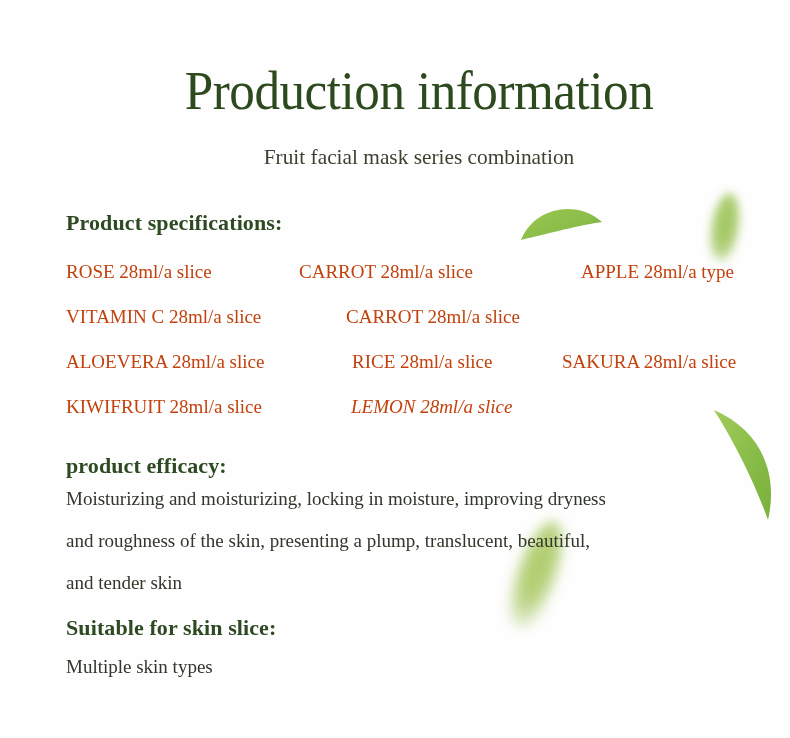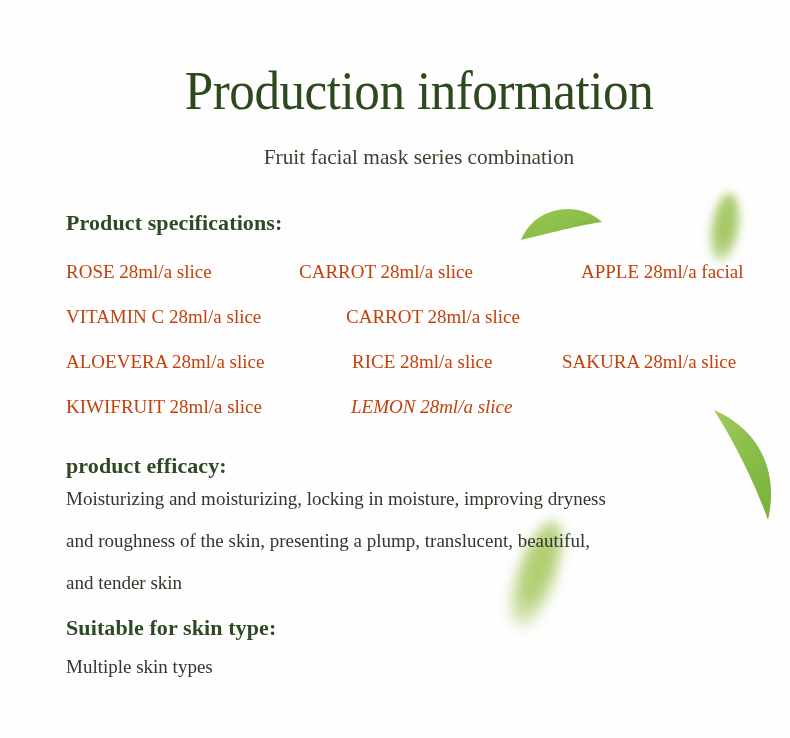--- a/index.html
+++ b/index.html
@@ -153,37 +153,37 @@
   </div>
 
   <div class="title">Production information</div>
   <div class="subtitle">Fruit facial mask series combination</div>
 
   <div class="section-heading" id="spec-heading">Product specifications:</div>
 
   <div class="spec-row" id="spec-row-0">
     <span class="cell" style="left: 42px;">ROSE 28ml/a slice</span>
     <span class="cell" style="left: 275px;">CARROT 28ml/a slice</span>
-    <span class="cell" style="left: 557px;">APPLE 28ml/a facial</span>
+    <span class="cell" style="left: 557px;">APPLE 28ml/a type</span>
   </div>
   <div class="spec-row" id="spec-row-1">
     <span class="cell" style="left: 42px;">VITAMIN C 28ml/a slice</span>
     <span class="cell" style="left: 322px;">CARROT 28ml/a slice</span>
   </div>
   <div class="spec-row" id="spec-row-2">
     <span class="cell" style="left: 42px;">ALOEVERA 28ml/a slice</span>
     <span class="cell" style="left: 328px;">RICE 28ml/a slice</span>
     <span class="cell" style="left: 538px;">SAKURA 28ml/a slice</span>
   </div>
   <div class="spec-row" id="spec-row-3">
     <span class="cell" style="left: 42px;">KIWIFRUIT 28ml/a slice</span>
     <span class="cell" style="left: 327px; font-style: italic;">LEMON 28ml/a slice</span>
   </div>
 
   <div class="section-heading" id="eff-heading">product efficacy:</div>
   <div class="body-line" id="eff-line-0">Moisturizing and moisturizing, locking in moisture, improving dryness</div>
   <div class="body-line" id="eff-line-1">and roughness of the skin, presenting a plump, translucent, beautiful,</div>
   <div class="body-line" id="eff-line-2">and tender skin</div>
 
-  <div class="section-heading" id="skin-heading">Suitable for skin type:</div>
+  <div class="section-heading" id="skin-heading">Suitable for skin slice:</div>
   <div class="body-line" id="skin-line-0">Multiple skin types</div>
 
 </div>
 
 </body></html>

